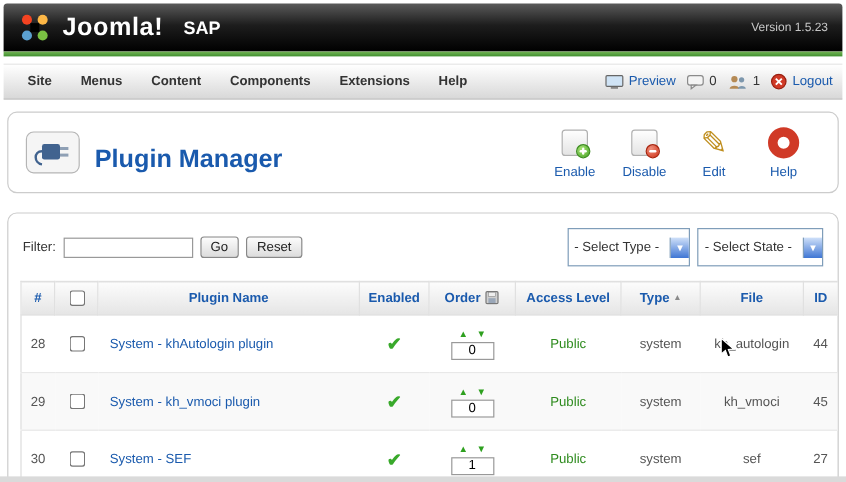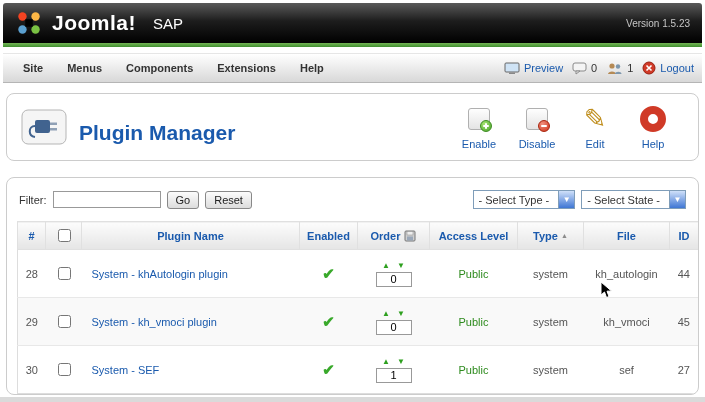--- a/index.html
+++ b/index.html
@@ -15,21 +15,21 @@
 
   
   .topbar {
     height: 40px; margin: 0 3px;
     background: linear-gradient(#5a5a5a 0%, #1d1d1d 45%, #000 100%);
     display: flex; align-items: center; justify-content: space-between;
     padding: 0 12px; border-radius: 3px 3px 0 0;
   }
   .brand { display: flex; align-items: center; gap: 9px; }
   .brand-text { color: #fff; font-size: 21px; font-weight: bold; letter-spacing: .5px; }
-  .site-name { color: #fff; font-size: 15px; font-weight: normal; margin-left: 8px; }
+  .site-name { color: #fff; font-size: 15px; font-weight: bold; margin-left: 8px; }
   .version { color: #c6c6c6; font-size: 10px; }
 
   .stripe { height: 4px; margin: 0 3px; background: linear-gradient(#74b455, #3f8f2f); }
 
   
   .menubar {
     height: 30px; margin: 6px 3px 0;
     background: linear-gradient(#ffffff, #d8d8d8);
     border-top: 1px solid #e6e6e6; border-bottom: 1px solid #b5b5b5;
     display: flex; align-items: center; justify-content: space-between;
@@ -60,21 +60,21 @@
   .dot.green::before { content:""; position:absolute; top:2px; bottom:2px; left:4px; width:2px; background:#fff; border-radius:1px; }
   .pencil-glyph { font-size: 27px; color: #c08f1f; line-height: 1; }
   .lifebuoy { width: 26px; height: 26px; border-radius: 50%; border: 8px solid #d03a27; background: #fff; }
 
   
   .table-box { margin-top: 16px; padding: 12px 10px 0; overflow: hidden; }
   .filter-row { display: flex; align-items: center; gap: 6px; font-size: 11px; color: #333; margin-bottom: 12px; padding: 0 2px; }
   .text-input { width: 108px; height: 17px; border: 1px solid #999; font-size: 11px; padding: 1px 3px; }
   .btn { font-size: 11px; padding: 2px 8px; border: 1px solid #888; border-radius: 3px; background: linear-gradient(#fcfcfc, #dcdcdc); color: #222; cursor: pointer; }
   .flex-spacer { flex: 1; }
-  .select { display: flex; align-items: center; border: 1px solid #7f9db9; background: #fff; height: 19px; font-size: 11px; color: #333; padding-left: 5px; gap: 7px; cursor: pointer; }
+  .select { display: flex; align-items: center; border: 1px solid #7f9db9; background: #fff; height: 32px; font-size: 11px; color: #333; padding-left: 5px; gap: 7px; cursor: pointer; }
   .select .sel-arrow { width: 16px; height: 17px; margin-left: 2px; background: linear-gradient(#cfe0f9, #3f76d4); color: #fff; font-size: 8px; display: flex; align-items: center; justify-content: center; border-left: 1px solid #7f9db9; }
 
   table { width: 100%; border-collapse: collapse; table-layout: fixed; font-size: 11px; border: 1px solid #ddd; }
   th {
     background: linear-gradient(#fcfcfc, #e5e5e5);
     color: #1A5AAD; font-weight: bold; height: 28px;
     border: 1px solid #e0e0e0; text-align: center; padding: 0 2px;
   }
   td { border-top: 1px solid #e8e8e8; text-align: center; color: #555; height: 48px; padding: 0 2px; }
   tr.alt td { background: #f9f9f9; }
@@ -111,20 +111,21 @@
     </div>
     <span class="version">Version 1.5.23</span>
   </div>
 
   <div class="stripe"></div>
 
   <div class="menubar">
     <div class="menu-left">
       <span class="menu-item">Site</span>
       <span class="menu-item">Menus</span>
+      <span class="menu-item">Content</span>
       <span class="menu-item">Components</span>
       <span class="menu-item">Extensions</span>
       <span class="menu-item">Help</span>
     </div>
     <div class="menu-right">
       <span class="menu-link">
         <svg width="16" height="13" viewBox="0 0 16 13">
           <rect x="1" y="1" width="14" height="9" rx="1" fill="#cfe3f5" stroke="#666"></rect>
           <rect x="5" y="10.5" width="6" height="1.5" fill="#888"></rect>
         </svg>

